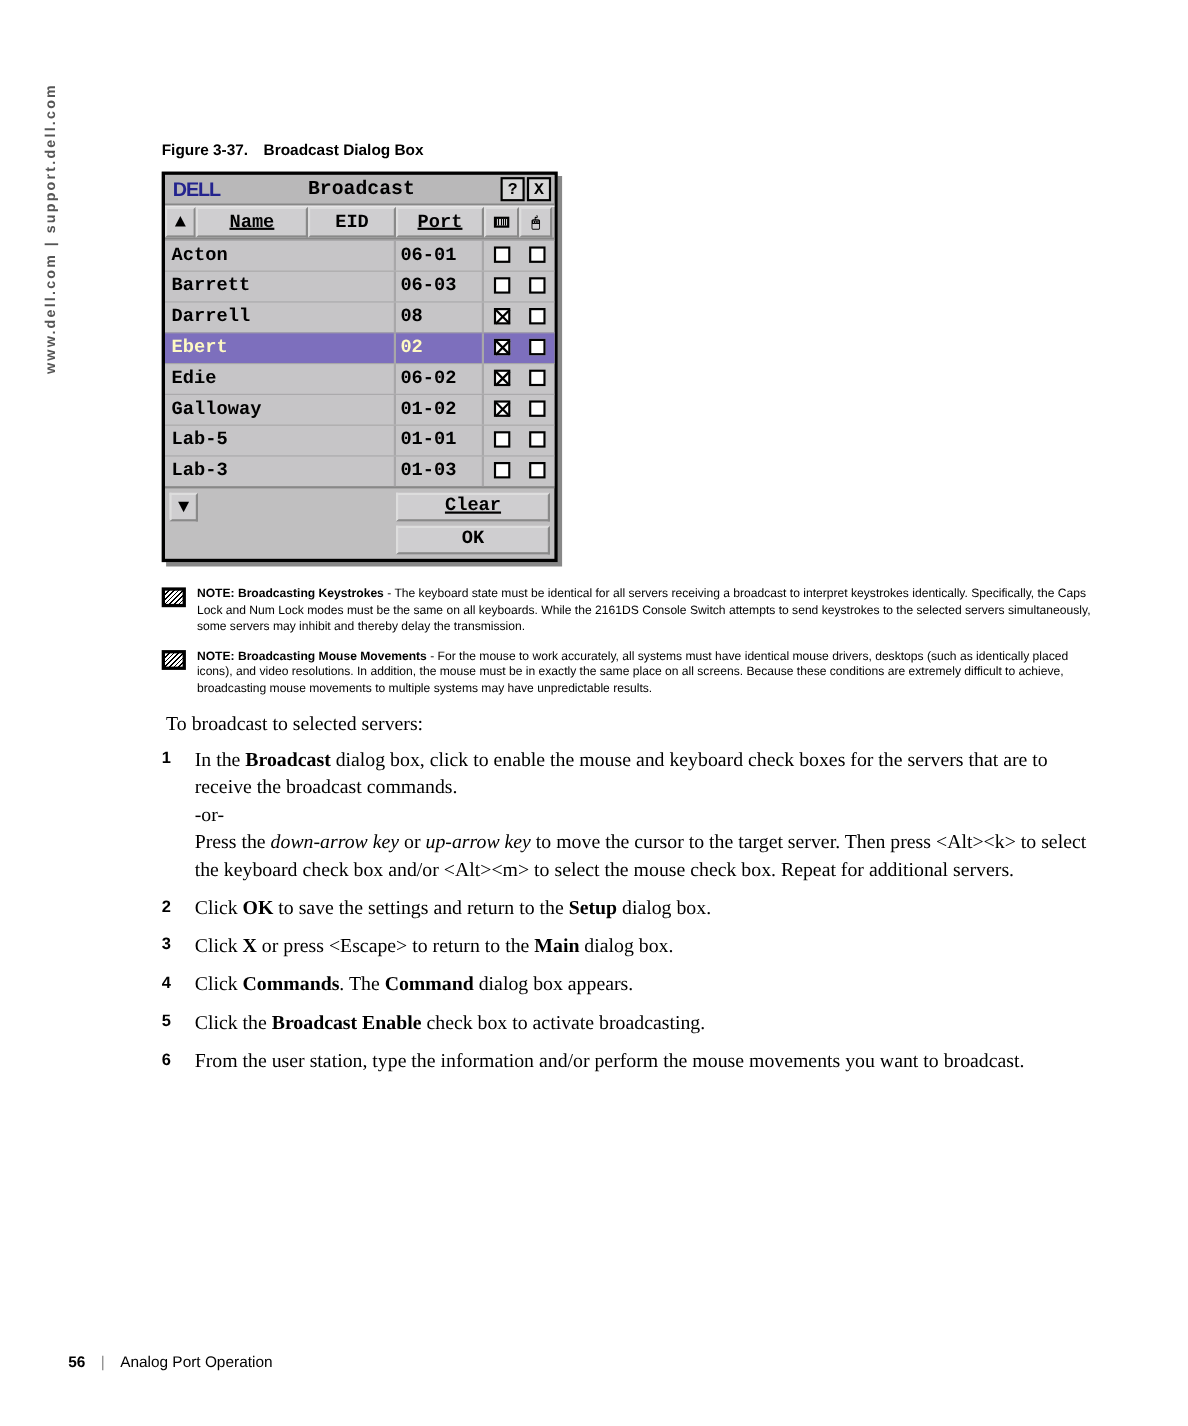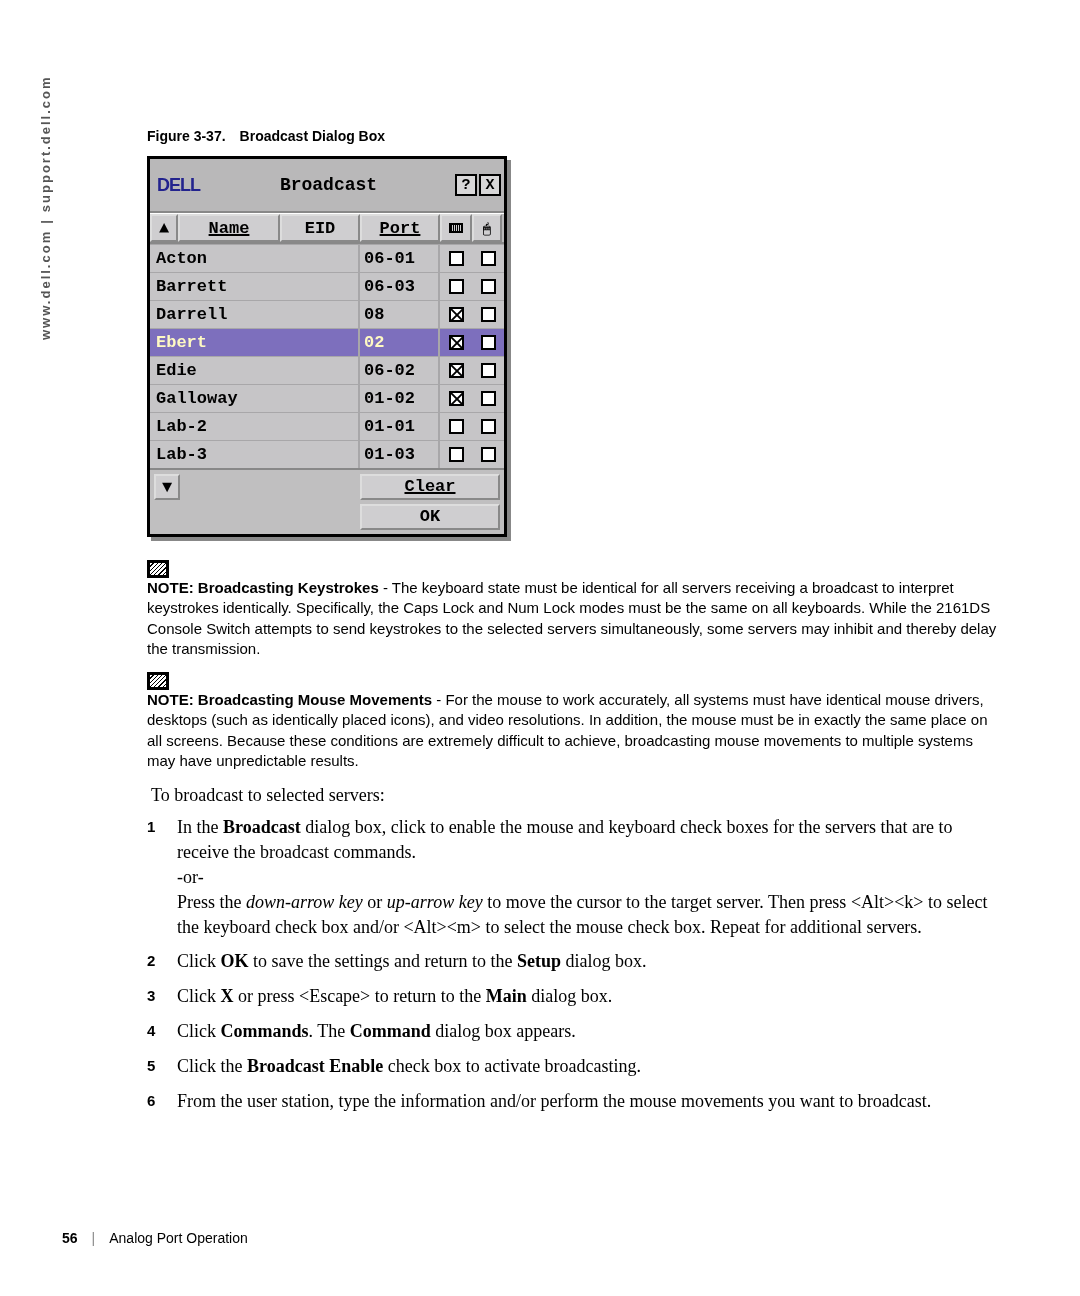--- a/index.html
+++ b/index.html
@@ -44,21 +44,21 @@
     border: 3px solid #000;
     background: #c0bfc0;
     box-shadow: 4px 4px 0 #888;
     margin-bottom: 22px;
   }
   .titlebar {
     display: flex;
     align-items: center;
     background: #b9b8b9;
     border-bottom: 2px solid #888;
-    padding: 15px 3px;
+    padding: 2px 3px;
   }
   .logo {
     font-family: Arial, sans-serif;
     font-weight: 900;
     font-size: 18px;
     color: #23238e;
     letter-spacing: -1px;
     padding: 0 4px;
   }
   .title {
@@ -161,23 +161,22 @@
     border: 2px outset #ddd;
     background: #cfced0;
     text-align: center;
     height: 26px;
     line-height: 22px;
   }
 
   .note-block {
     display: flex;
     margin-bottom: 12px;
-    font-size: 15px;
+    font-size: 11px;
     line-height: 1.35;
-    flex-direction: column;
   }
   .note-icon {
     width: 22px; height: 18px;
     background: #000;
     margin-right: 10px;
     flex-shrink: 0;
     position: relative;
     margin-top: 1px;
   }
   .note-icon::before {
@@ -299,21 +298,21 @@
           <div class="cell-cb"><span class="cb chk"></span></div>
           <div class="cell-cb"><span class="cb"></span></div>
         </div>
         <div class="row">
           <div class="cell-name">Galloway</div>
           <div class="cell-port">01-02</div>
           <div class="cell-cb"><span class="cb chk"></span></div>
           <div class="cell-cb"><span class="cb"></span></div>
         </div>
         <div class="row">
-          <div class="cell-name">Lab-2</div>
+          <div class="cell-name">Lab-5</div>
           <div class="cell-port">01-01</div>
           <div class="cell-cb"><span class="cb"></span></div>
           <div class="cell-cb"><span class="cb"></span></div>
         </div>
         <div class="row">
           <div class="cell-name">Lab-3</div>
           <div class="cell-port">01-03</div>
           <div class="cell-cb"><span class="cb"></span></div>
           <div class="cell-cb"><span class="cb"></span></div>
         </div>

